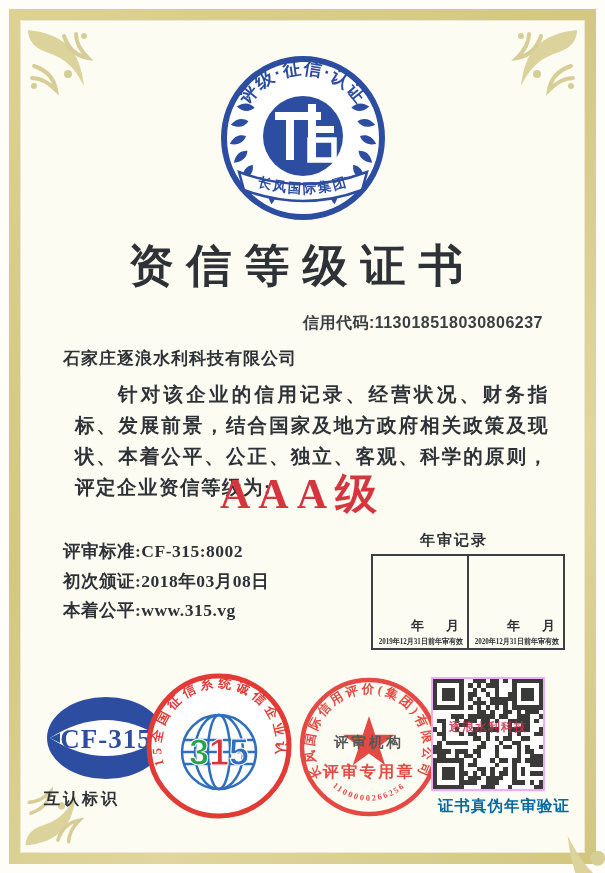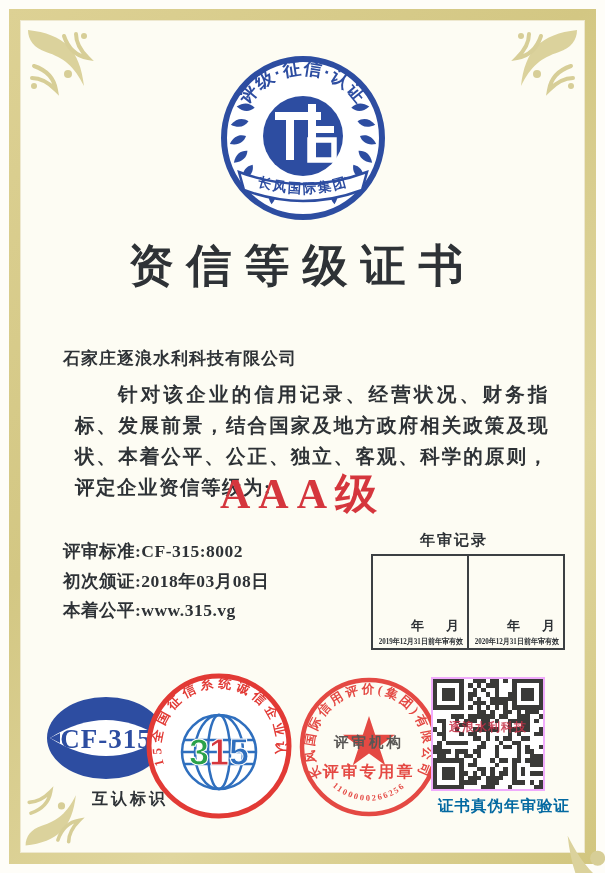--- a/index.html
+++ b/index.html
@@ -41,21 +41,21 @@
          border:2px solid #3c4043;display:flex;background:transparent;}
   .annual-cell{flex:1;position:relative;}
   .annual-cell + .annual-cell{border-left:2px solid #3c4043;}
   .ym{position:absolute;bottom:13px;left:0;right:8px;display:flex;
       justify-content:flex-end;gap:22px;font-size:13px;font-weight:bold;color:#2e3236;}
   .note{position:absolute;bottom:1px;left:0;width:100%;text-align:center;
         font-size:8px;font-weight:bold;color:#2e3236;white-space:nowrap;
         transform:scaleX(.88);}
 
   .cf315{position:absolute;left:44px;top:694px;}
-  .cf-caption{position:absolute;left:44px;top:789px;width:124px;text-align:right;
+  .cf-caption{position:absolute;left:44px;top:789px;width:124px;text-align:left;
         font-family:Liberation Sans, sans-serif;font-weight:bold;font-size:16px;
         color:#2e3236;letter-spacing:3px;}
   .globe{position:absolute;left:145px;top:672px;}
   .seal{position:absolute;left:296px;top:674px;opacity:.92;}
 
   .qr-wrap{position:absolute;left:431px;top:677px;width:114px;height:114px;background:#f0abfc;}
   .qr-grid{position:absolute;inset:2px;display:grid;
         grid-template-columns:repeat(25,1fr);grid-template-rows:repeat(25,1fr);}
   .qr-grid div{background:#fff;}
   .qr-grid div.d{background:#3a3a38;}
@@ -144,20 +144,21 @@
       <rect x="7" y="2" width="24" height="20" fill="none" stroke="#ffffff" stroke-width="5.5"></rect>
     </g>
     <path d="M -64,34 Q 0,58 64,34 L 59,52 Q 0,74 -59,52 Z" fill="#ffffff" stroke="#2d4da1" stroke-width="2.5"></path>
     <path id="embBan" d="M -50,46 Q 0,64 50,46" fill="none"></path>
     <text font-size="13.5" font-weight="bold" fill="#2d4da1" letter-spacing="2">
       <textPath href="#embBan" startOffset="50%" text-anchor="middle">长风国际集团</textPath>
     </text>
   </svg>
 
   <div class="title">资信等级证书</div>
+  <div class="credit-code">信用代码:113018518030806237</div>
   <div class="company">石家庄逐浪水利科技有限公司</div>
   <div class="body-par">针对该企业的信用记录、经营状况、财务指标、发展前景，结合国家及地方政府相关政策及现状、本着公平、公正、独立、客观、科学的原则，评定企业资信等级为:</div>
   <div class="rating">AAA级</div>
 
   <div class="details">
     <div>评审标准:CF-315:8002</div>
     <div>初次颁证:2018年03月08日</div>
     <div>本着公平:www.315.vg</div>
   </div>
 

